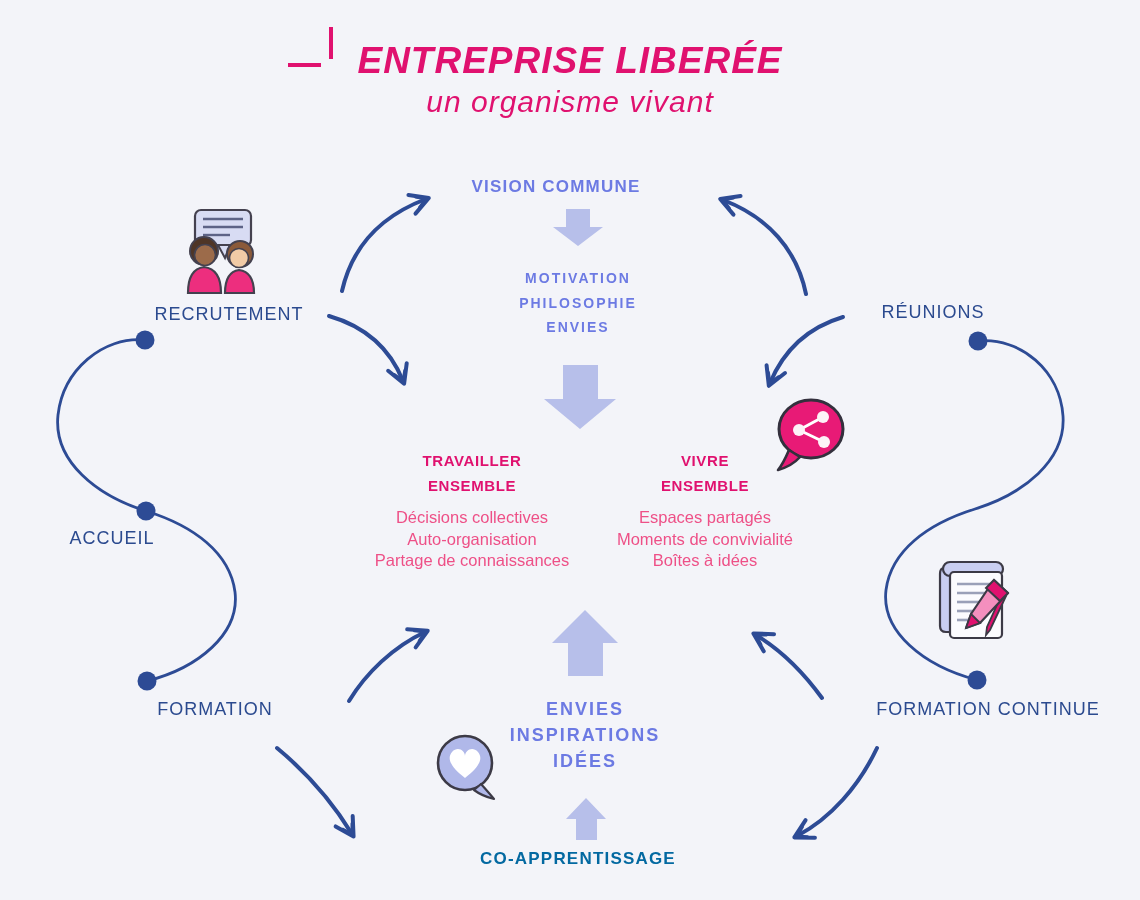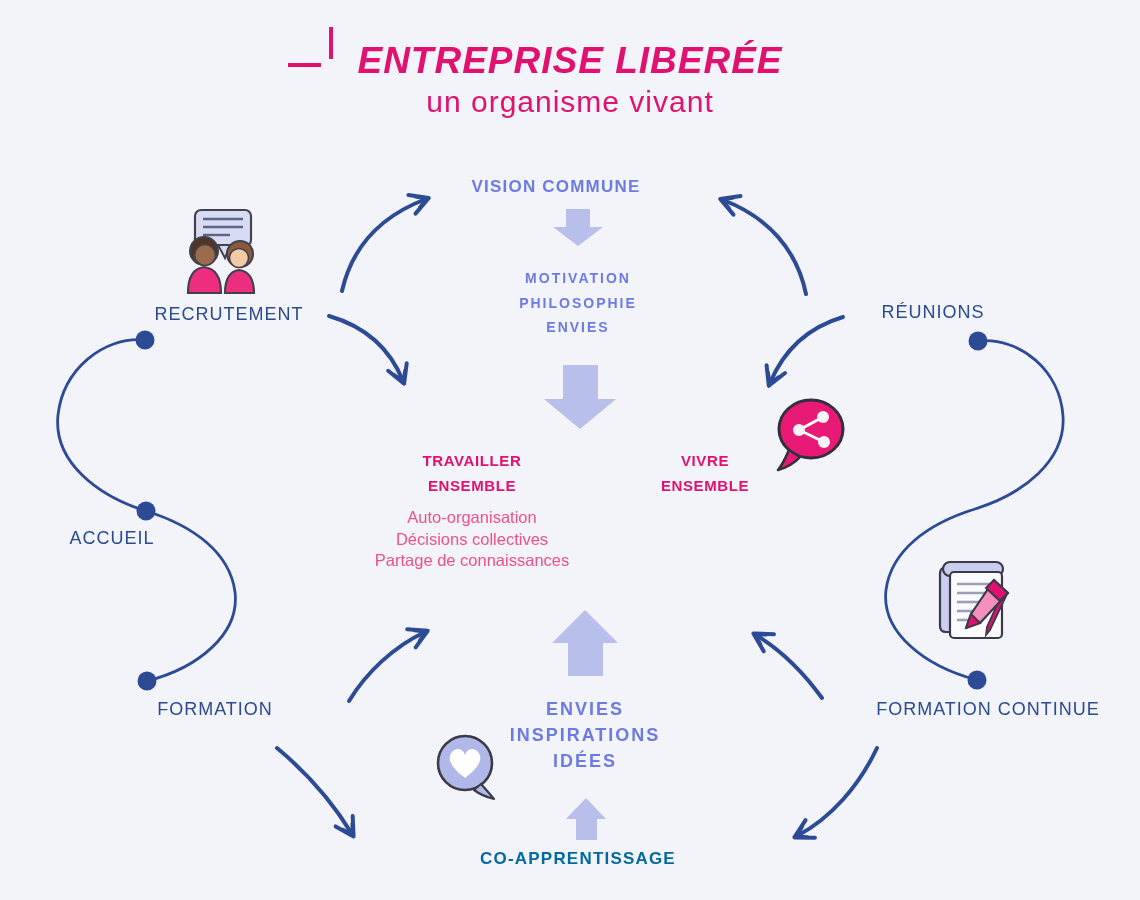--- a/index.html
+++ b/index.html
@@ -11,21 +11,21 @@
   .cx{transform:translateX(-50%);}
   .prewrap{white-space:pre-line;}
   
   .title{
     top:40px;left:0;right:0;text-align:center;
     font-size:37px;font-weight:800;font-style:italic;letter-spacing:1px;
     color:#E0116F;z-index:3;
   }
   .subtitle{
     top:85px;left:0;right:0;text-align:center;
-    font-size:30px;font-weight:300;letter-spacing:1px;
+    font-size:30px;font-weight:300;font-style:italic;letter-spacing:1px;
     color:#E0116F;z-index:3;
   }
   .logo-v{left:329px;top:27px;width:3.5px;height:32px;background:#E0116F;z-index:3;}
   .logo-h{left:288px;top:63px;width:33px;height:3.5px;background:#E0116F;z-index:3;}
   
   .peri{color:#6C7AE3;font-weight:700;z-index:3;text-align:center;}
   .vision{left:556px;top:177px;font-size:17px;letter-spacing:1.2px;}
   .motivation{left:578px;top:266px;font-size:14px;line-height:24.5px;letter-spacing:2px;}
   .envies{left:585px;top:696px;font-size:18px;line-height:26px;letter-spacing:2px;}
   .co{left:578px;top:849px;font-size:17px;letter-spacing:1.2px;color:#0369a1;}
@@ -154,29 +154,32 @@
 ENVIES</div>
   <div class="abs cx peri envies prewrap">ENVIES
 INSPIRATIONS
 IDÉES</div>
   <div class="abs cx peri co">CO-APPRENTISSAGE</div>
 
   <div class="abs pinkblock travailler">
     <div class="head">TRAVAILLER
 ENSEMBLE</div>
     <div class="items">
+      <div>Décisions collectives</div>
       <div>Auto-organisation</div>
-      <div>Décisions collectives</div>
       <div>Partage de connaissances</div>
     </div>
   </div>
   <div class="abs pinkblock vivre">
     <div class="head">VIVRE
 ENSEMBLE</div>
     <div class="items">
+      <div>Espaces partagés</div>
+      <div>Moments de convivialité</div>
+      <div>Boîtes à idées</div>
     </div>
   </div>
 
   <div class="abs cx bluelabel l-recrutement">RECRUTEMENT</div>
   <div class="abs cx bluelabel l-accueil">ACCUEIL</div>
   <div class="abs cx bluelabel l-formation">FORMATION</div>
   <div class="abs cx bluelabel l-reunions">RÉUNIONS</div>
   <div class="abs cx bluelabel l-formation-continue">FORMATION CONTINUE</div>
 
 </div>

